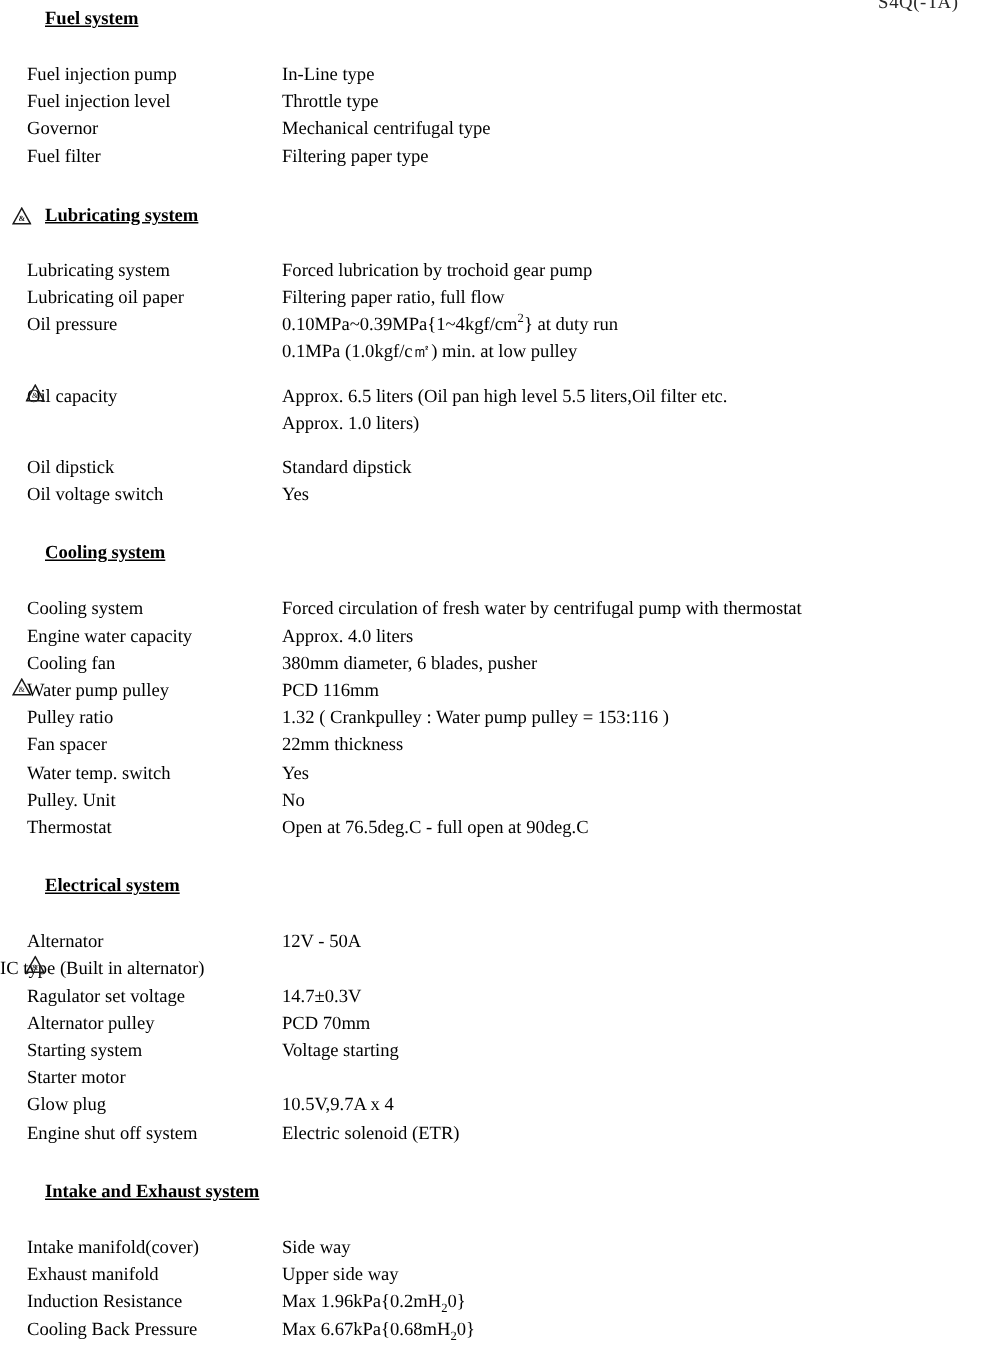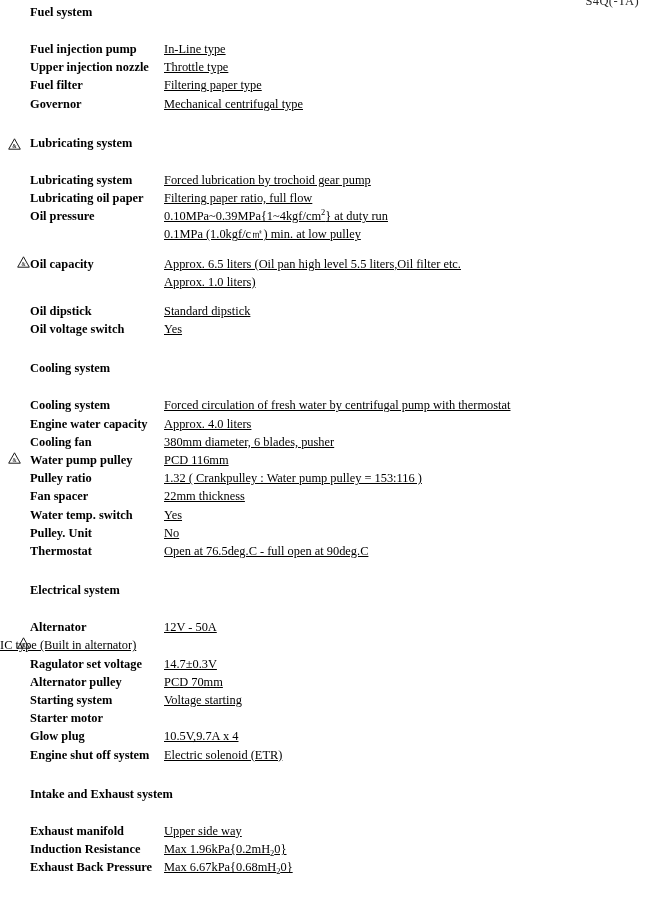--- a/index.html
+++ b/index.html
@@ -35,43 +35,42 @@
     width: 661px;
   }
 
   .section { position: relative; }
 
   .section-title {
     font-weight: bold;
     font-size: 12.4px;
     padding-left: 30px;
     line-height: 16px;
+    text-decoration: underline;
   }
 
   .rows { margin-top: 0; }
 
   .row {
     position: relative;
     display: flex;
     line-height: 18.2px;
     font-size: 12.4px;
   }
 
   .row .label {
-    width: 164px;
-    padding-left: 30px;
+    width: 188px;
+    padding-left: 18px;
     box-sizing: border-box;
     white-space: nowrap;
-    font-weight: bold;
   }
 
   .row .value {
     flex: 1;
     white-space: nowrap;
-    text-decoration: underline;
   }
 
   
   .row.cont .label { visibility: hidden; }
 
   
   .warn {
     position: absolute;
     left: 8px;
     top: 1px;
@@ -105,30 +104,30 @@
 <div class="doc" id="doc" style="top: 4px;">
     <div class="section">
       <div class="section-title"><span>Fuel system</span></div>
       <div class="gap-title"></div>
       <div class="rows">
         <div class="row">
           <div class="label">Fuel injection pump</div>
           <div class="value">In-Line type</div>
         </div>
         <div class="row">
-          <div class="label">Upper injection nozzle</div>
+          <div class="label">Fuel injection level</div>
           <div class="value">Throttle type</div>
+        </div>
+        <div class="row">
+          <div class="label">Governor</div>
+          <div class="value">Mechanical centrifugal type</div>
         </div>
         <div class="row">
           <div class="label">Fuel filter</div>
           <div class="value">Filtering paper type</div>
-        </div>
-        <div class="row">
-          <div class="label">Governor</div>
-          <div class="value">Mechanical centrifugal type</div>
         </div>
       </div>
     </div>
     <div class="gap-section"></div>
     <div class="section">
       <div class="section-title"><span class="warn heading">
           <svg viewBox="0 0 13 12" xmlns="http://www.w3.org/2000/svg">
             <path d="M6.5 0.8 L12.3 11.2 L0.7 11.2 Z" fill="none" stroke="#1a1a1a" stroke-width="1"></path>
             <text x="6.5" y="9.6" font-size="5.4" text-anchor="middle" fill="#1a1a1a" font-family="Liberation Serif, serif">&amp;</text>
           </svg>
@@ -268,27 +267,31 @@
           <div class="value">Electric solenoid (ETR)</div>
         </div>
       </div>
     </div>
     <div class="gap-section"></div>
     <div class="section">
       <div class="section-title"><span>Intake and Exhaust system</span></div>
       <div class="gap-title"></div>
       <div class="rows">
         <div class="row">
+          <div class="label">Intake manifold(cover)</div>
+          <div class="value">Side way</div>
+        </div>
+        <div class="row">
           <div class="label">Exhaust manifold</div>
           <div class="value">Upper side way</div>
         </div>
         <div class="row">
           <div class="label">Induction Resistance</div>
           <div class="value">Max 1.96kPa{0.2mH<sub>2</sub>0}</div>
         </div>
         <div class="row">
-          <div class="label">Exhaust Back Pressure</div>
+          <div class="label">Cooling Back Pressure</div>
           <div class="value">Max 6.67kPa{0.68mH<sub>2</sub>0}</div>
         </div>
       </div>
     </div>
     <div class="gap-section"></div>
   </div>
 
 </body></html>

